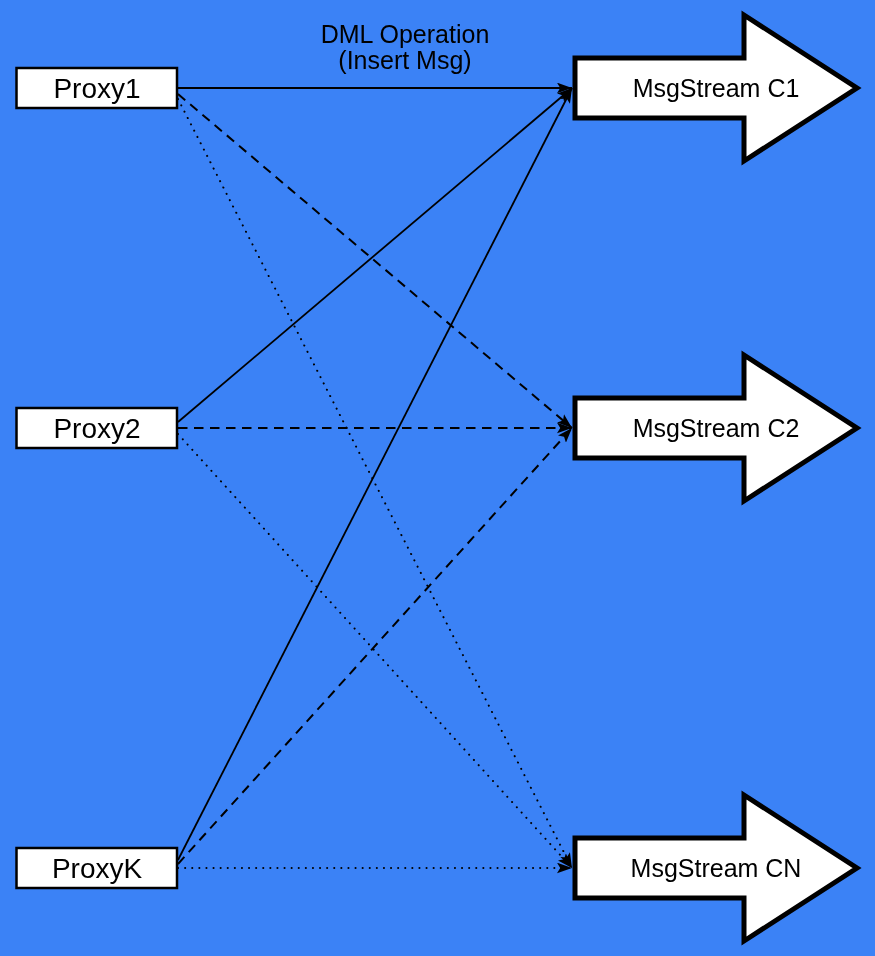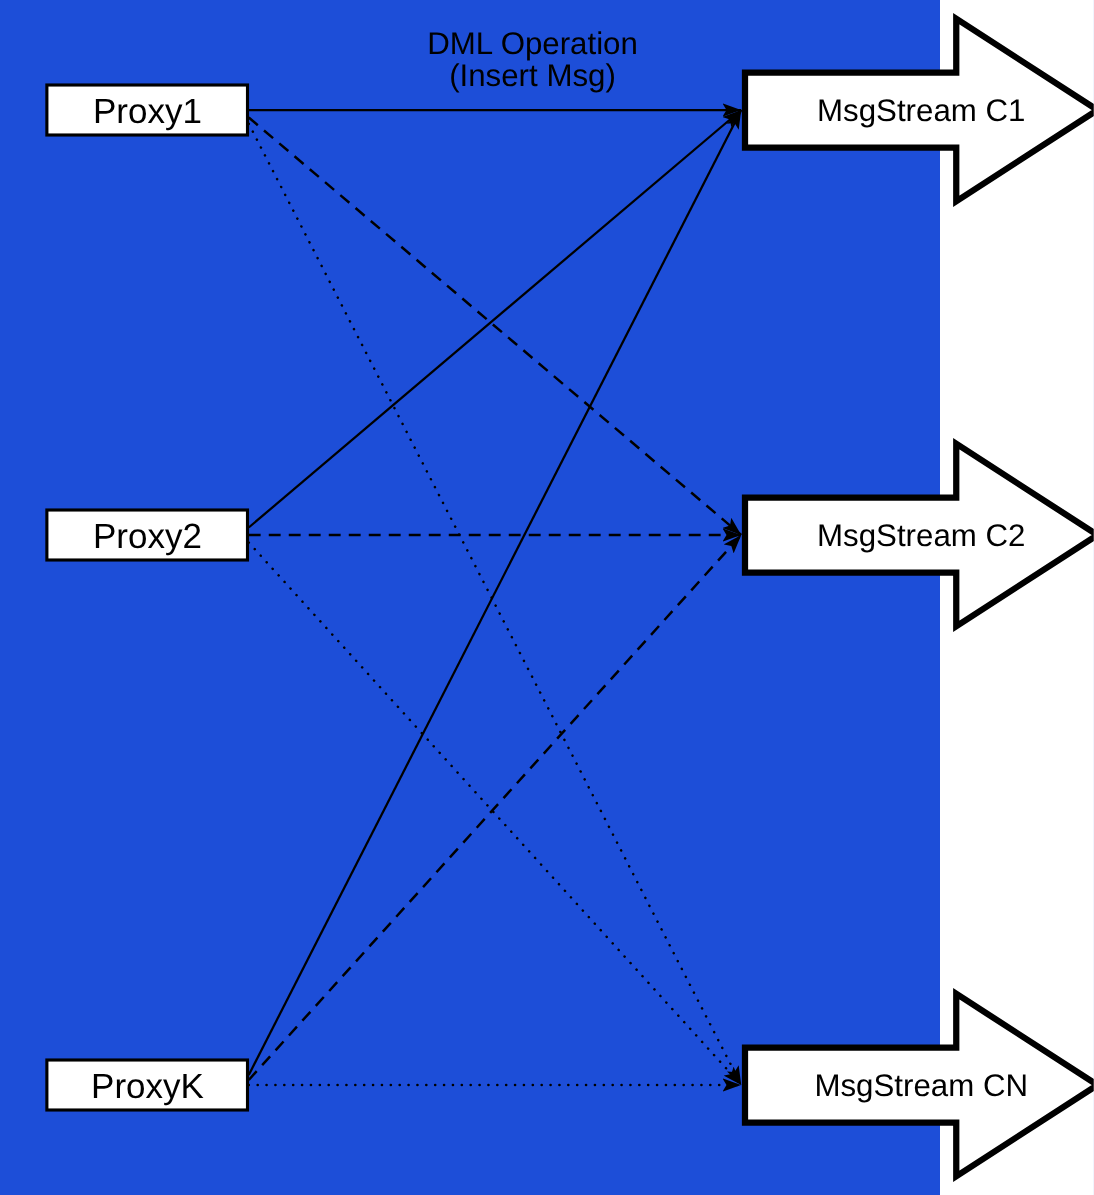--- a/index.html
+++ b/index.html
@@ -1,22 +1,21 @@
 <!DOCTYPE html>
 <html><head>
 <meta charset="utf-8">
 <style>
   html, body { margin: 0; padding: 0; background: #ffffff; }
   .canvas {
     position: relative;
-    width: 731px;
+    width: 875px;
     height: 956px;
-    background: #1d4ed8;
+    background: #3b82f6;
     font-family: "Liberation Sans", "DejaVu Sans", sans-serif;
-    padding-left: 21px;
   }
   svg { display: block; }
   .edge { stroke: #000000; fill: none; }
   .edge-solid  { stroke-width: 1.8; }
   .edge-dashed { stroke-width: 2; stroke-dasharray: 9.5 6.5; }
   .edge-dotted { stroke-width: 2; stroke-dasharray: 0.1 7; stroke-linecap: round; }
   .node-rect  { fill: #ffffff; stroke: #000000; stroke-width: 2.5; }
   .node-arrow { fill: #ffffff; stroke: #000000; stroke-width: 5; stroke-linejoin: miter; }
   .node-label  { fill: #000000; font-size: 28px; text-anchor: middle; }
   .arrow-label { fill: #000000; font-size: 25px; text-anchor: middle; }

